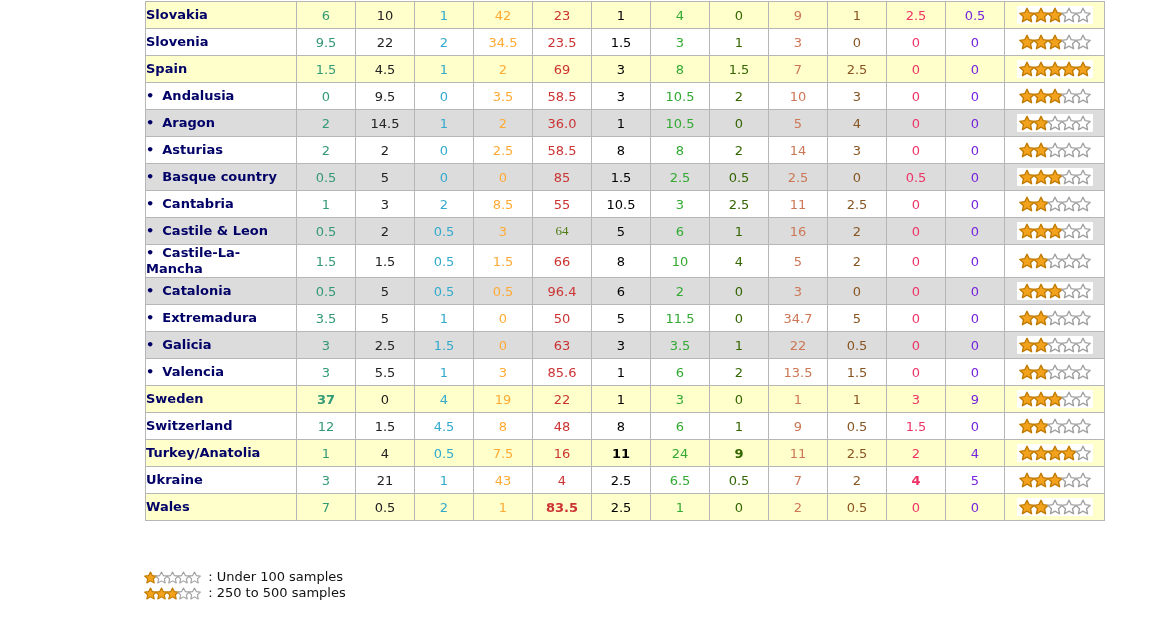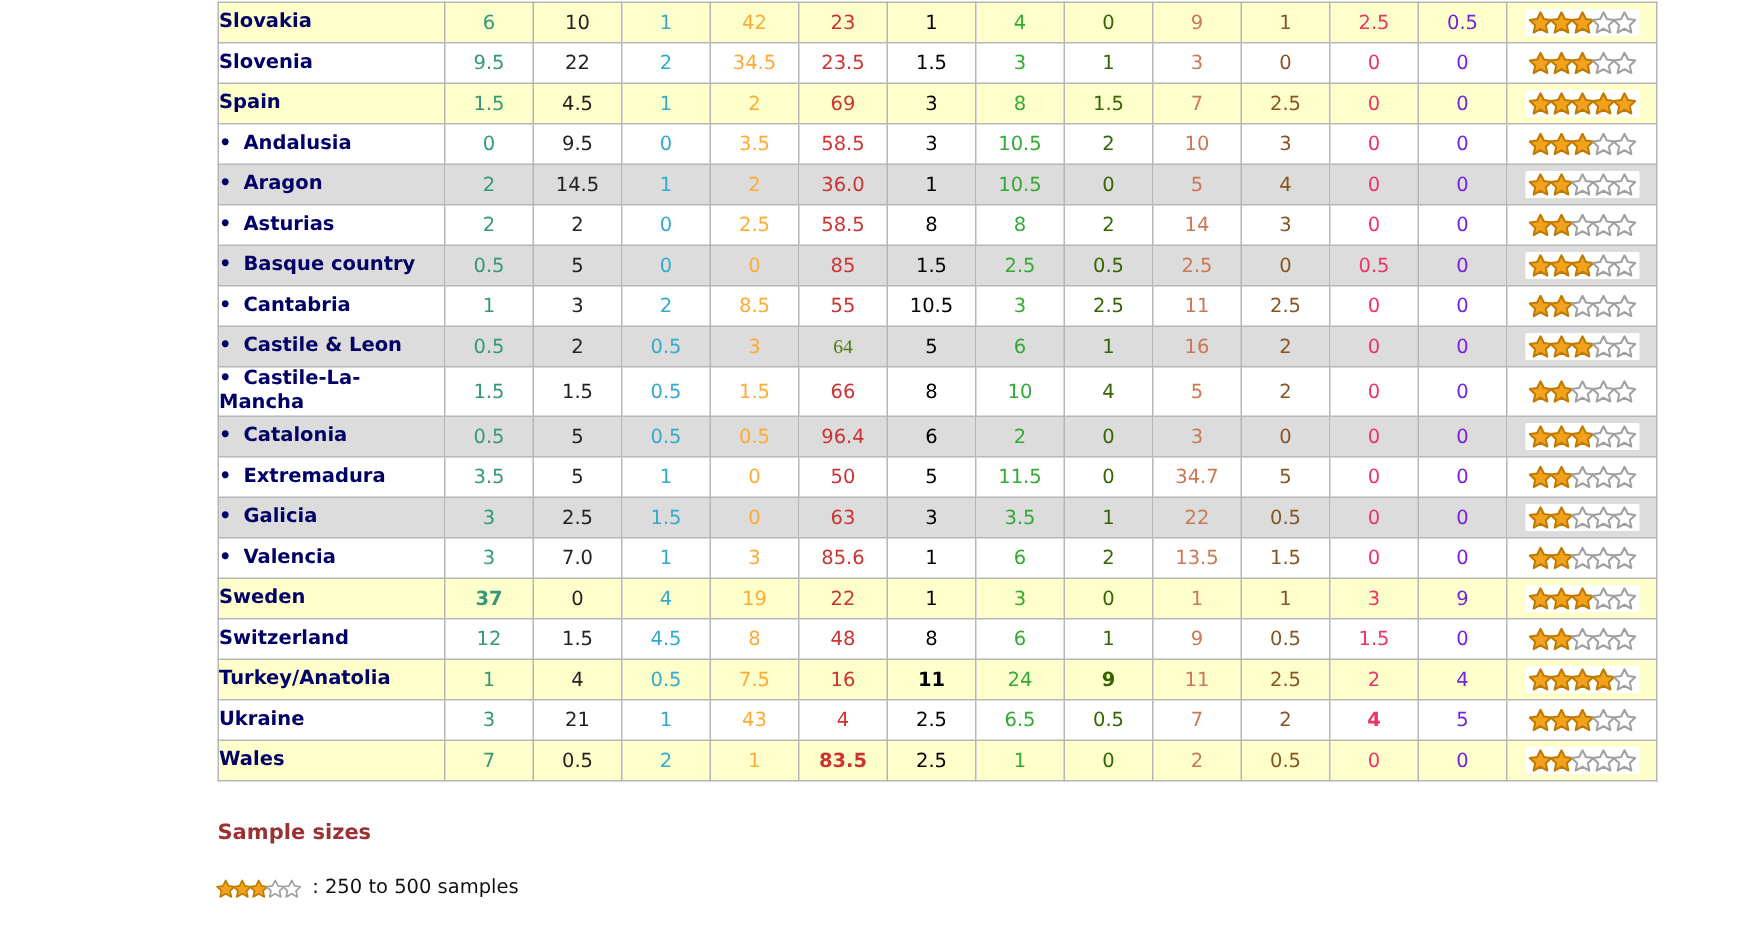--- a/index.html
+++ b/index.html
@@ -408,21 +408,21 @@
                 <polygon points="10,1.5 12.8,7.1 19,7.9 14.4,12.2 15.7,18.4 10,15.2 4.3,18.4 5.6,12.2 1,7.9 7.2,7.1" fill="#ffffff" stroke="#a0a0a0" stroke-width="1.7" stroke-linejoin="round"></polygon>
               </svg><svg viewBox="0 0 20 20" width="16" height="16">
                 <polygon points="10,1.5 12.8,7.1 19,7.9 14.4,12.2 15.7,18.4 10,15.2 4.3,18.4 5.6,12.2 1,7.9 7.2,7.1" fill="#ffffff" stroke="#a0a0a0" stroke-width="1.7" stroke-linejoin="round"></polygon>
               </svg><svg viewBox="0 0 20 20" width="16" height="16">
                 <polygon points="10,1.5 12.8,7.1 19,7.9 14.4,12.2 15.7,18.4 10,15.2 4.3,18.4 5.6,12.2 1,7.9 7.2,7.1" fill="#ffffff" stroke="#a0a0a0" stroke-width="1.7" stroke-linejoin="round"></polygon>
               </svg></span></td>
         </tr>
         <tr class="bg-white">
           <td class="name"><span class="bullet">•</span><span>Valencia</span></td>
           <td class="val" style="color: rgb(51, 153, 119);">3</td>
-          <td class="val" style="color: rgb(34, 34, 34);">7.0</td>
+          <td class="val" style="color: rgb(34, 34, 34);">5.5</td>
           <td class="val" style="color: rgb(51, 170, 204);">1</td>
           <td class="val" style="color: rgb(255, 170, 51);">3</td>
           <td class="val" style="color: rgb(204, 51, 51);">85.6</td>
           <td class="val" style="color: rgb(0, 0, 0);">1</td>
           <td class="val" style="color: rgb(51, 170, 51);">6</td>
           <td class="val" style="color: rgb(51, 102, 0);">2</td>
           <td class="val" style="color: rgb(204, 119, 85);">13.5</td>
           <td class="val" style="color: rgb(136, 85, 34);">1.5</td>
           <td class="val" style="color: rgb(238, 51, 102);">0</td>
           <td class="val" style="color: rgb(119, 34, 221);">0</td>
@@ -566,22 +566,35 @@
                 <polygon points="10,1.5 12.8,7.1 19,7.9 14.4,12.2 15.7,18.4 10,15.2 4.3,18.4 5.6,12.2 1,7.9 7.2,7.1" fill="#ffffff" stroke="#a0a0a0" stroke-width="1.7" stroke-linejoin="round"></polygon>
               </svg><svg viewBox="0 0 20 20" width="16" height="16">
                 <polygon points="10,1.5 12.8,7.1 19,7.9 14.4,12.2 15.7,18.4 10,15.2 4.3,18.4 5.6,12.2 1,7.9 7.2,7.1" fill="#ffffff" stroke="#a0a0a0" stroke-width="1.7" stroke-linejoin="round"></polygon>
               </svg></span></td>
         </tr>
       </tbody>
   </table>
 </div>
 
 <div class="legend">
-  <div class="legend-title">Sample sizes</div>
   <div class="legend-items">
+      <div class="legend-item">
+        <span class="legend-stars"><svg viewBox="0 0 20 20" width="13" height="13">
+            <polygon points="10,1.5 12.8,7.1 19,7.9 14.4,12.2 15.7,18.4 10,15.2 4.3,18.4 5.6,12.2 1,7.9 7.2,7.1" fill="#f2a21d" stroke="#c07a00" stroke-width="1.7" stroke-linejoin="round"></polygon>
+          </svg><svg viewBox="0 0 20 20" width="13" height="13">
+            <polygon points="10,1.5 12.8,7.1 19,7.9 14.4,12.2 15.7,18.4 10,15.2 4.3,18.4 5.6,12.2 1,7.9 7.2,7.1" fill="#ffffff" stroke="#a0a0a0" stroke-width="1.7" stroke-linejoin="round"></polygon>
+          </svg><svg viewBox="0 0 20 20" width="13" height="13">
+            <polygon points="10,1.5 12.8,7.1 19,7.9 14.4,12.2 15.7,18.4 10,15.2 4.3,18.4 5.6,12.2 1,7.9 7.2,7.1" fill="#ffffff" stroke="#a0a0a0" stroke-width="1.7" stroke-linejoin="round"></polygon>
+          </svg><svg viewBox="0 0 20 20" width="13" height="13">
+            <polygon points="10,1.5 12.8,7.1 19,7.9 14.4,12.2 15.7,18.4 10,15.2 4.3,18.4 5.6,12.2 1,7.9 7.2,7.1" fill="#ffffff" stroke="#a0a0a0" stroke-width="1.7" stroke-linejoin="round"></polygon>
+          </svg><svg viewBox="0 0 20 20" width="13" height="13">
+            <polygon points="10,1.5 12.8,7.1 19,7.9 14.4,12.2 15.7,18.4 10,15.2 4.3,18.4 5.6,12.2 1,7.9 7.2,7.1" fill="#ffffff" stroke="#a0a0a0" stroke-width="1.7" stroke-linejoin="round"></polygon>
+          </svg></span>
+        <span class="legend-text"> : Under 100 samples</span>
+      </div>
       <div class="legend-item">
         <span class="legend-stars"><svg viewBox="0 0 20 20" width="13" height="13">
             <polygon points="10,1.5 12.8,7.1 19,7.9 14.4,12.2 15.7,18.4 10,15.2 4.3,18.4 5.6,12.2 1,7.9 7.2,7.1" fill="#f2a21d" stroke="#c07a00" stroke-width="1.7" stroke-linejoin="round"></polygon>
           </svg><svg viewBox="0 0 20 20" width="13" height="13">
             <polygon points="10,1.5 12.8,7.1 19,7.9 14.4,12.2 15.7,18.4 10,15.2 4.3,18.4 5.6,12.2 1,7.9 7.2,7.1" fill="#f2a21d" stroke="#c07a00" stroke-width="1.7" stroke-linejoin="round"></polygon>
           </svg><svg viewBox="0 0 20 20" width="13" height="13">
             <polygon points="10,1.5 12.8,7.1 19,7.9 14.4,12.2 15.7,18.4 10,15.2 4.3,18.4 5.6,12.2 1,7.9 7.2,7.1" fill="#f2a21d" stroke="#c07a00" stroke-width="1.7" stroke-linejoin="round"></polygon>
           </svg><svg viewBox="0 0 20 20" width="13" height="13">
             <polygon points="10,1.5 12.8,7.1 19,7.9 14.4,12.2 15.7,18.4 10,15.2 4.3,18.4 5.6,12.2 1,7.9 7.2,7.1" fill="#ffffff" stroke="#a0a0a0" stroke-width="1.7" stroke-linejoin="round"></polygon>
           </svg><svg viewBox="0 0 20 20" width="13" height="13">

